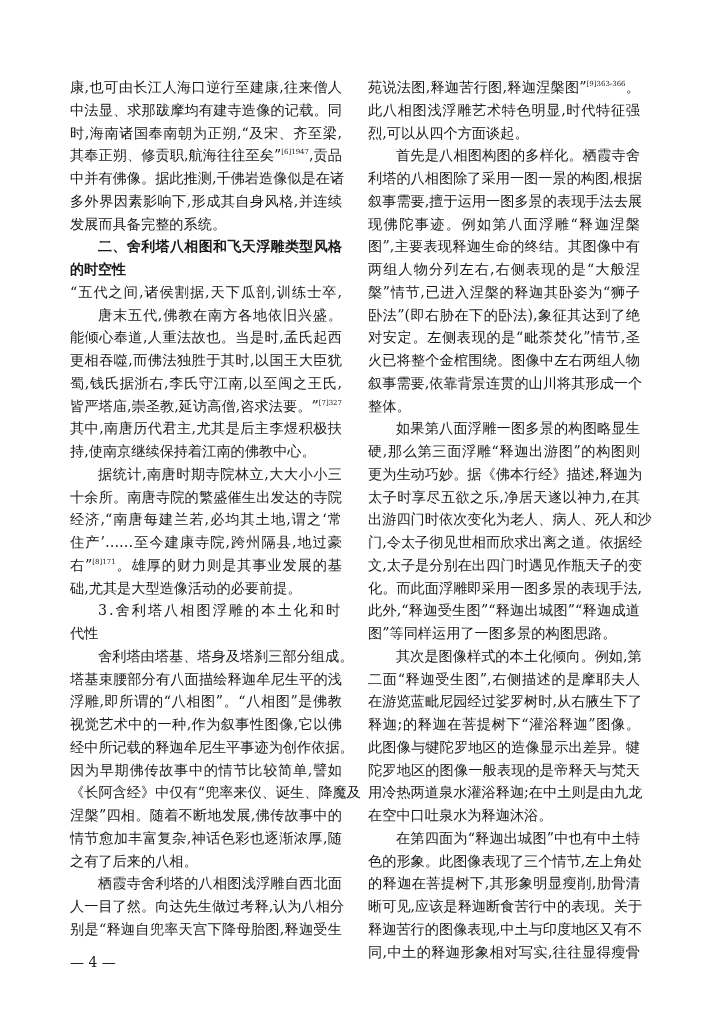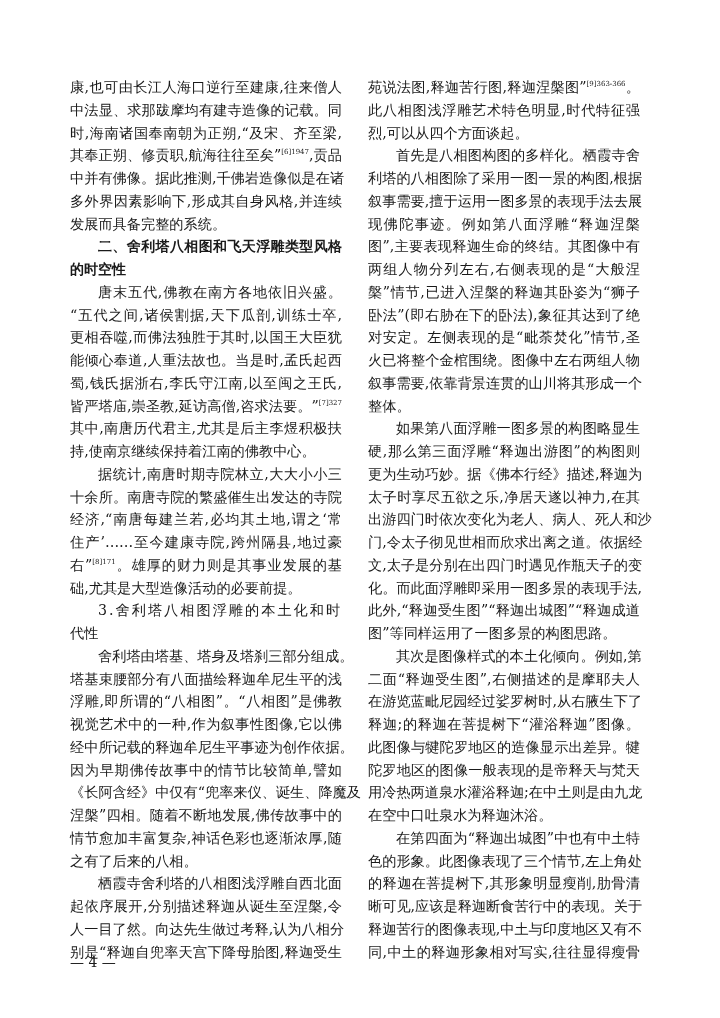--- a/index.html
+++ b/index.html
@@ -23,24 +23,24 @@
 <div class="col left" id="left-col">
     <div class="line"><span>康,也可由长江人海口逆行至建康,往来僧人</span></div>
     <div class="line"><span>中法显、求那跋摩均有建寺造像的记载。同</span></div>
     <div class="line"><span>时,海南诸国奉南朝为正朔,“及宋、齐至梁,</span></div>
     <div class="line"><span>其奉正朔、修贡职,航海往往至矣”</span><sup class="ref">[6]1947</sup><span>,贡品</span></div>
     <div class="line"><span>中并有佛像。据此推测,千佛岩造像似是在诸</span></div>
     <div class="line"><span>多外界因素影响下,形成其自身风格,并连续</span></div>
     <div class="line last"><span>发展而具备完整的系统。</span></div>
     <div class="line indent heading"><span>二、舍利塔八相图和飞天浮雕类型风格</span></div>
     <div class="line last heading"><span>的时空性</span></div>
+    <div class="line"><span>“五代之间,诸侯割据,天下瓜剖,训练士卒,</span></div>
     <div class="line indent"><span>唐末五代,佛教在南方各地依旧兴盛。</span></div>
-    <div class="line"><span>“五代之间,诸侯割据,天下瓜剖,训练士卒,</span></div>
+    <div class="line"><span>能倾心奉道,人重法故也。当是时,孟氏起西</span></div>
     <div class="line"><span>更相吞噬,而佛法独胜于其时,以国王大臣犹</span></div>
-    <div class="line"><span>能倾心奉道,人重法故也。当是时,孟氏起西</span></div>
     <div class="line"><span>蜀,钱氏据浙右,李氏守江南,以至闽之王氏,</span></div>
     <div class="line"><span>皆严塔庙,崇圣教,延访高僧,咨求法要。”</span><sup class="ref">[7]327</sup><span></span></div>
     <div class="line"><span>其中,南唐历代君主,尤其是后主李煜积极扶</span></div>
     <div class="line last"><span>持,使南京继续保持着江南的佛教中心。</span></div>
     <div class="line indent"><span>据统计,南唐时期寺院林立,大大小小三</span></div>
     <div class="line"><span>十余所。南唐寺院的繁盛催生出发达的寺院</span></div>
     <div class="line"><span>经济,“南唐每建兰若,必均其土地,谓之‘常</span></div>
     <div class="line"><span>住产’……至今建康寺院,跨州隔县,地过豪</span></div>
     <div class="line"><span>右”</span><sup class="ref">[8]171</sup><span>。雄厚的财力则是其事业发展的基</span></div>
     <div class="line last"><span>础,尤其是大型造像活动的必要前提。</span></div>
@@ -50,21 +50,20 @@
     <div class="line"><span>塔基束腰部分有八面描绘释迦牟尼生平的浅</span></div>
     <div class="line"><span>浮雕,即所谓的“八相图”。“八相图”是佛教</span></div>
     <div class="line"><span>视觉艺术中的一种,作为叙事性图像,它以佛</span></div>
     <div class="line"><span>经中所记载的释迦牟尼生平事迹为创作依据。</span></div>
     <div class="line"><span>因为早期佛传故事中的情节比较简单,譬如</span></div>
     <div class="line"><span>《长阿含经》中仅有“兜率来仪、诞生、降魔及</span></div>
     <div class="line"><span>涅槃”四相。随着不断地发展,佛传故事中的</span></div>
     <div class="line"><span>情节愈加丰富复杂,神话色彩也逐渐浓厚,随</span></div>
     <div class="line last"><span>之有了后来的八相。</span></div>
     <div class="line indent"><span>栖霞寺舍利塔的八相图浅浮雕自西北面</span></div>
-    <div class="line"><span>起依序展开,分别描述释迦从诞生至涅槃,令</span></div>
     <div class="line"><span>人一目了然。向达先生做过考释,认为八相分</span></div>
     <div class="line"><span>别是“释迦自兜率天宫下降母胎图,释迦受生</span></div>
   </div>
 <div class="col right" id="right-col">
     <div class="line"><span>苑说法图,释迦苦行图,释迦涅槃图”</span><sup class="ref">[9]363-366</sup><span>。</span></div>
     <div class="line"><span>此八相图浅浮雕艺术特色明显,时代特征强</span></div>
     <div class="line last"><span>烈,可以从四个方面谈起。</span></div>
     <div class="line indent"><span>首先是八相图构图的多样化。栖霞寺舍</span></div>
     <div class="line"><span>利塔的八相图除了采用一图一景的构图,根据</span></div>
     <div class="line"><span>叙事需要,擅于运用一图多景的表现手法去展</span></div>

